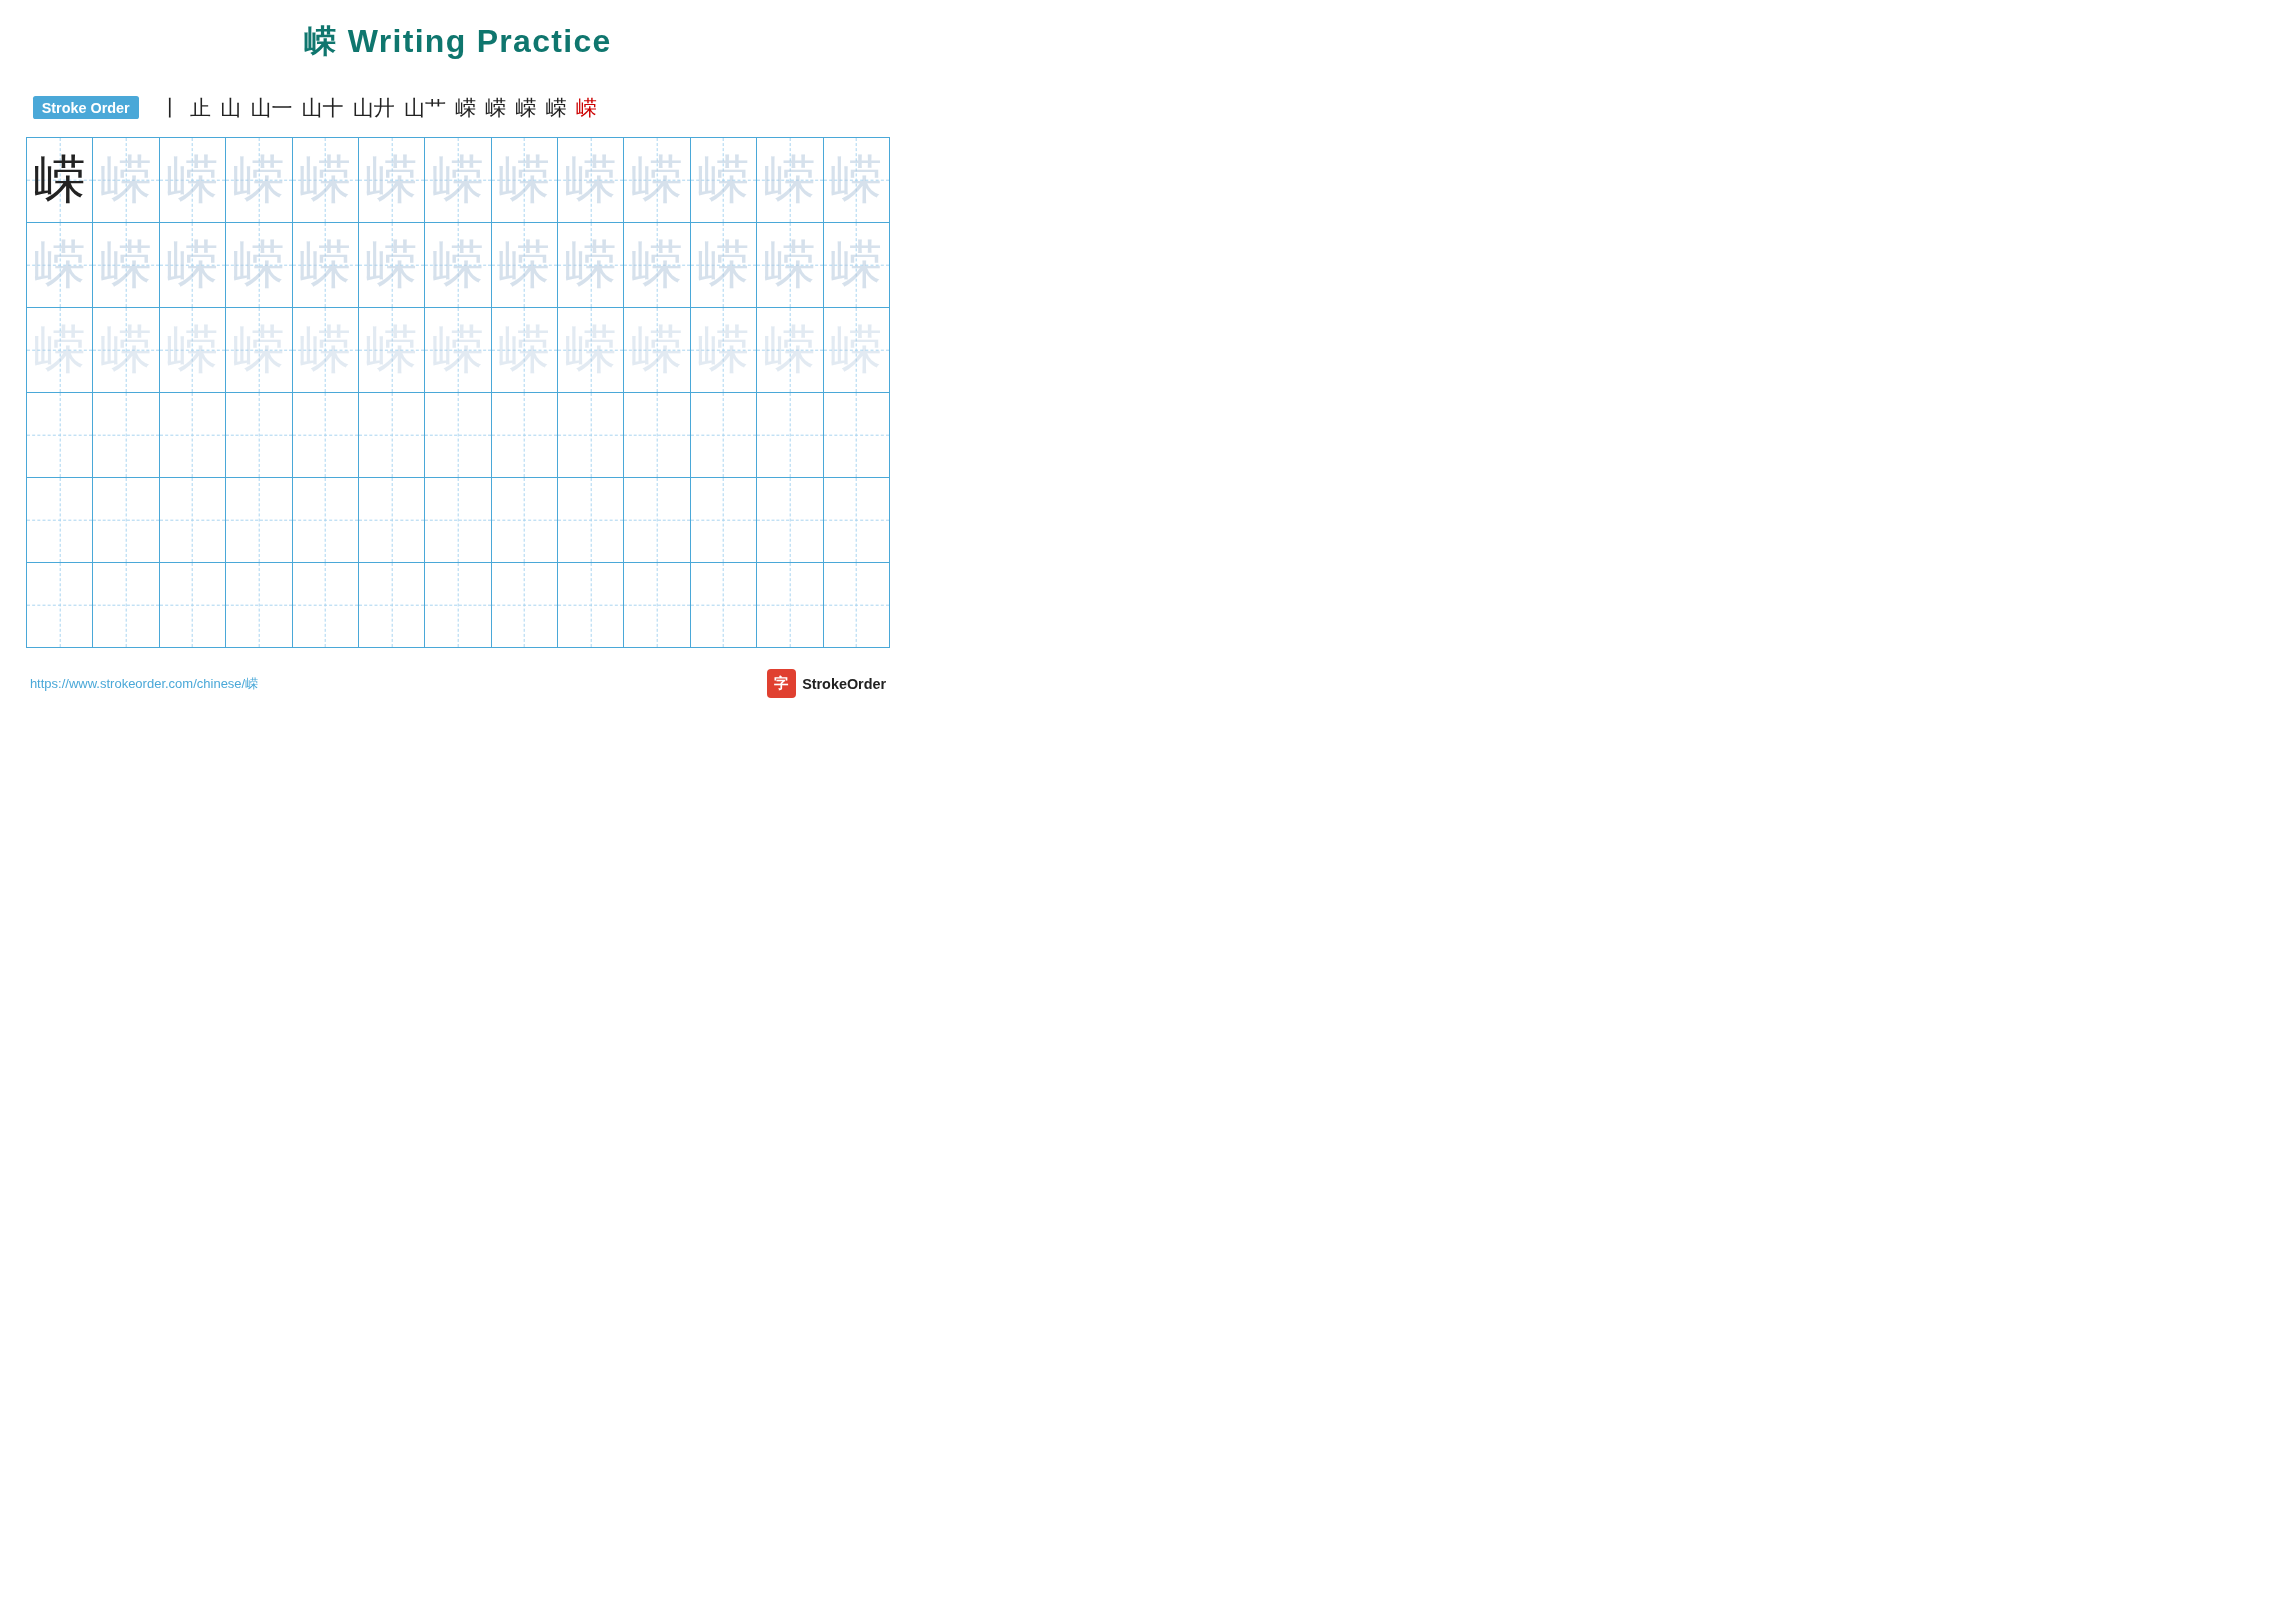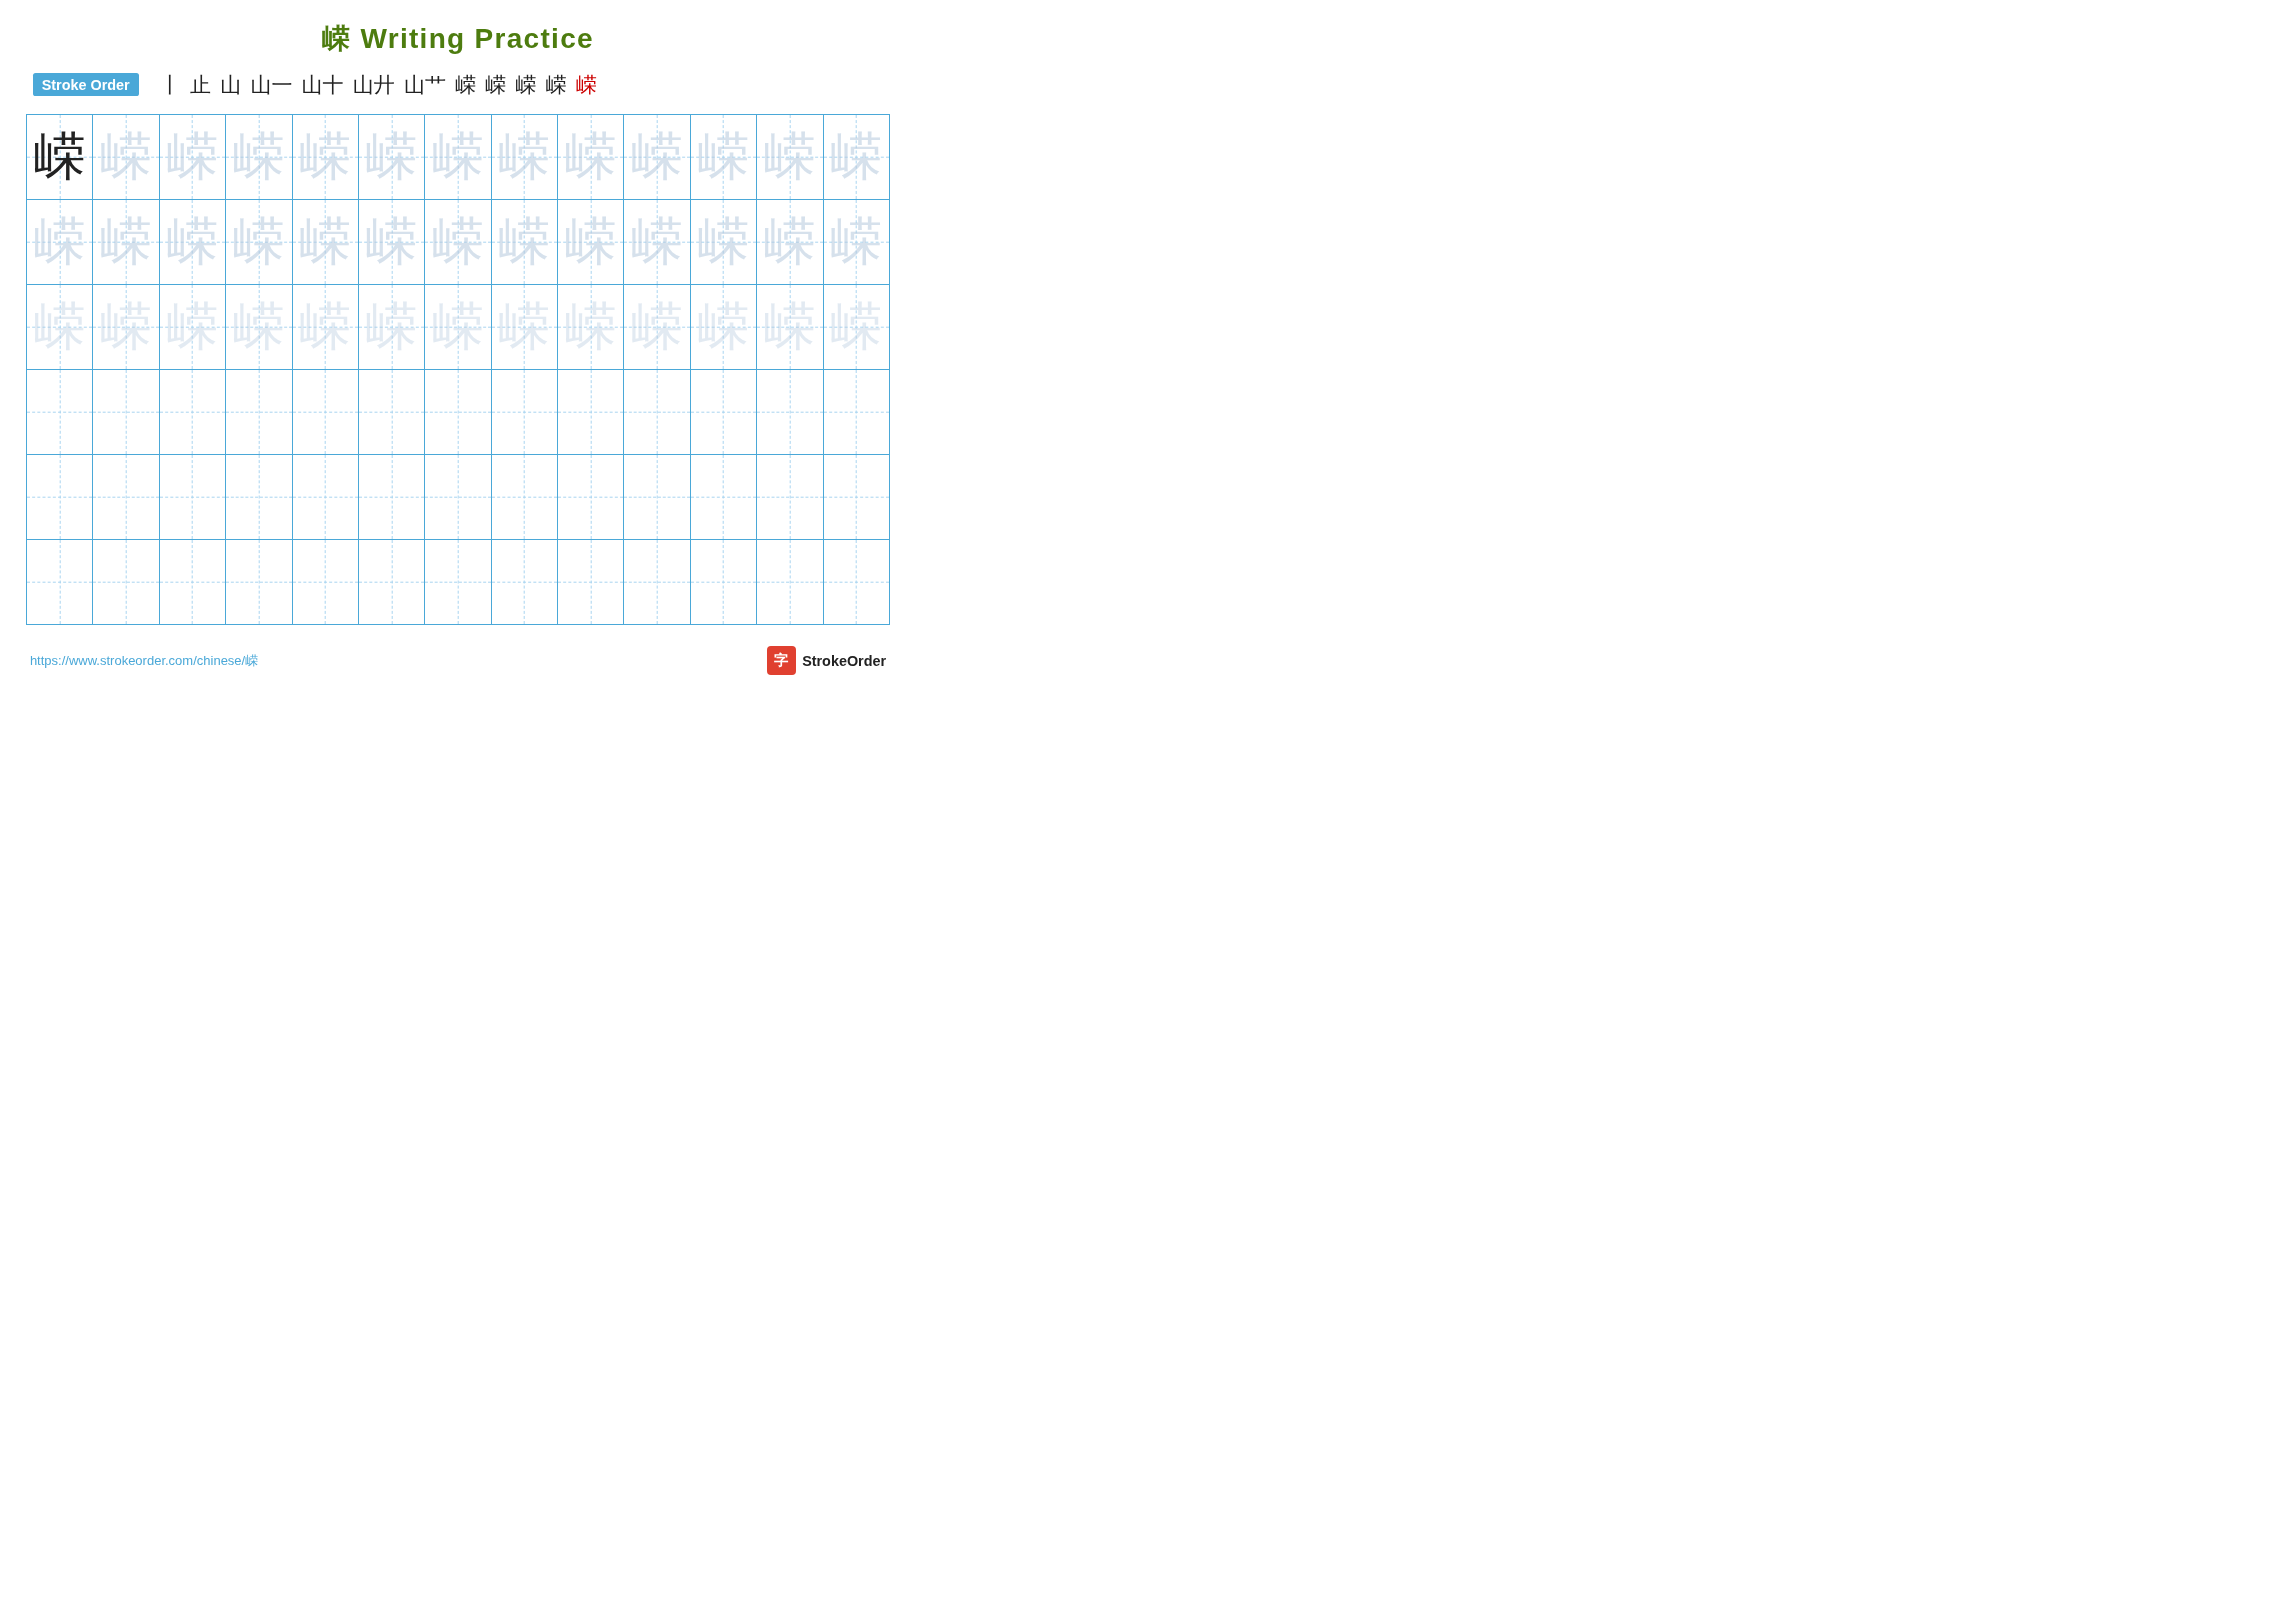--- a/index.html
+++ b/index.html
@@ -6,24 +6,24 @@
     body {
       background: #ffffff;
       font-family: Arial, sans-serif;
       width: 916px;
       min-height: 648px;
       padding: 19.6px 26px;
       position: relative;
     }
     .page-title {
       text-align: center;
-      font-size: 28px;
-      color: #4d7c0f;
+      font-size: 32px;
+      color: #0f766e;
       font-weight: bold;
-      margin-bottom: 13px;
+      margin-bottom: 30px;
       letter-spacing: 1.3px;
     }
     .stroke-order-row {
       display: flex;
       align-items: center;
       gap: 21px;
       margin-bottom: 15.7px;
       padding-left: 6.5px;
     }
     .stroke-order-badge {

